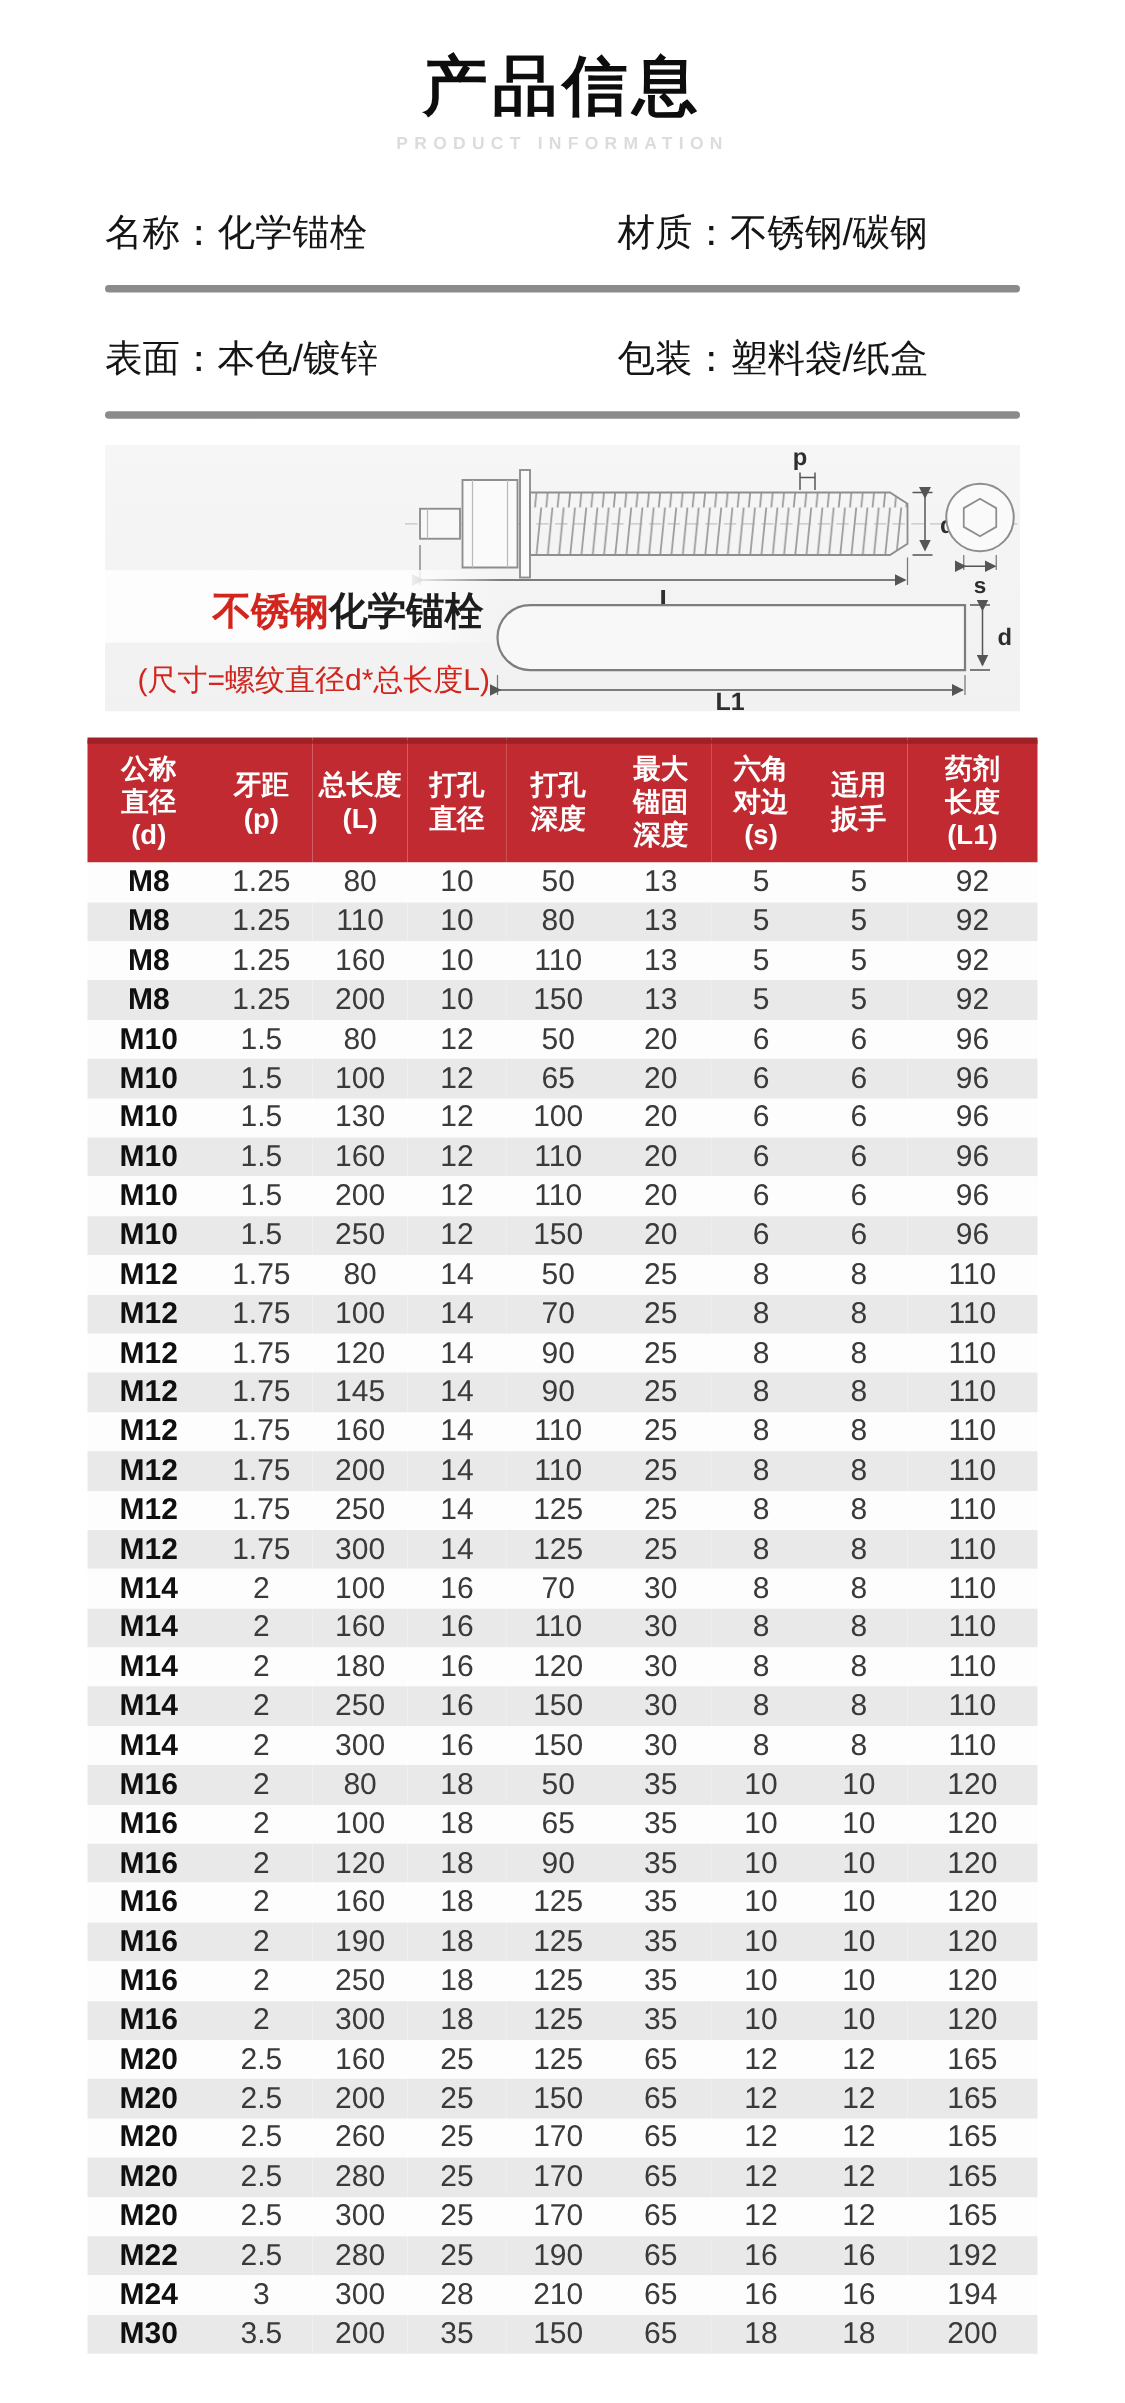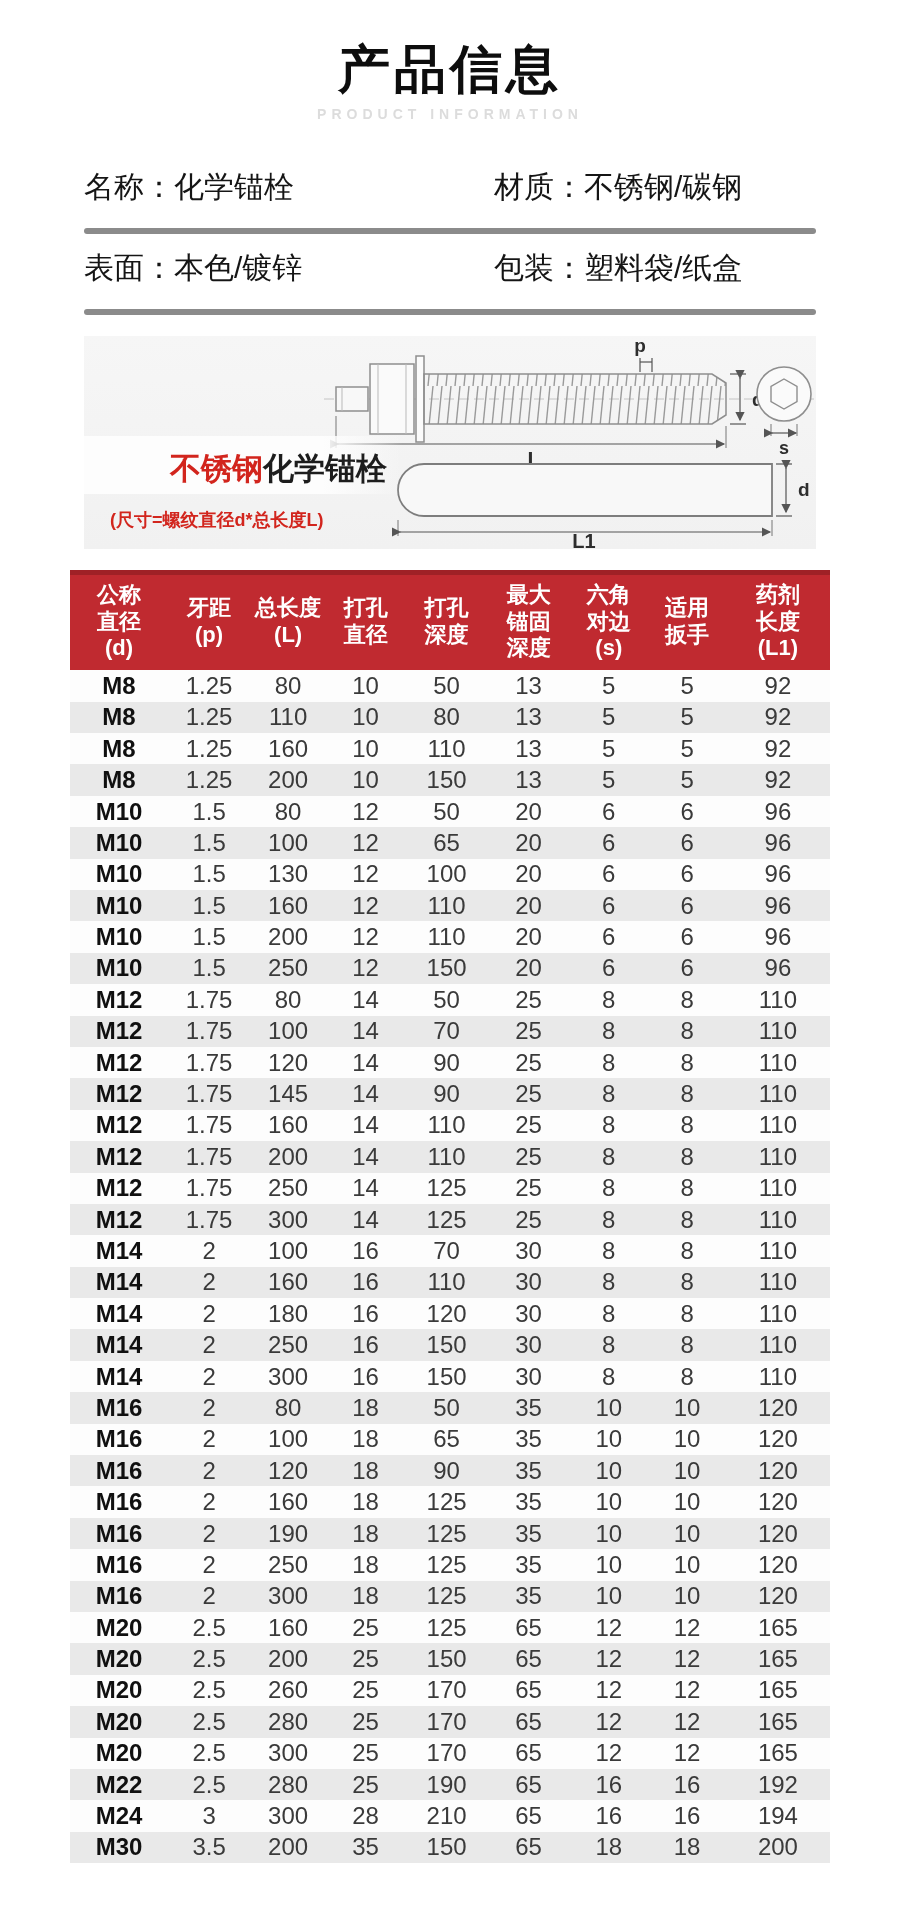--- a/index.html
+++ b/index.html
@@ -16,21 +16,21 @@
     text-align:center; font-size:52px; font-weight:900; color:#0d0d0d;
     letter-spacing:4px; line-height:1.15;
   }
   .subtitle {
     text-align:center; font-size:14px; font-weight:700; color:#dcdcdc;
     letter-spacing:5px; margin-top:6px;
   }
 
   
   .info-row { display:flex; margin-top:47px; padding:0 14px; }
-  .info-row.second { margin-top:16px; }
+  .info-row.second { margin-top:36px; }
   .info-item { font-size:30px; font-weight:500; color:#151515; line-height:1.2; }
   .info-item.left  { width:56%; }
   .info-item.right { width:44%; }
 
   .divider {
     height:6px; background:#8b8b8b; border-radius:3px;
     margin:23px 14px 0 14px;
   }
 
   
@@ -44,21 +44,21 @@
     background:linear-gradient(90deg,#fdfdfd 75%,rgba(253,253,253,0));
   }
   .badge {
     position:absolute; left:40px; top:112px;
     font-size:31px; font-weight:800; white-space:nowrap;margin-left:46px;
   }
   .badge .red   { color:#d2251d; }
   .badge .black { color:#1d1d1d; }
   .size-note {
     position:absolute; left:26px; top:172px;
-    font-size:18px; font-weight:700; color:#d2251d; white-space:nowrap;
+    font-size:24px; font-weight:400; color:#d2251d; white-space:nowrap;
   }
   svg.bolt { position:absolute; left:0; top:0; }
   svg.bolt text { font-family:"Liberation Sans","DejaVu Sans",sans-serif; font-weight:700; fill:#2e2e2e; }
 
   
   table.spec {
     width:100%; border-collapse:collapse; table-layout:fixed;
     margin-top:21px;
   }
   table.spec thead th {

